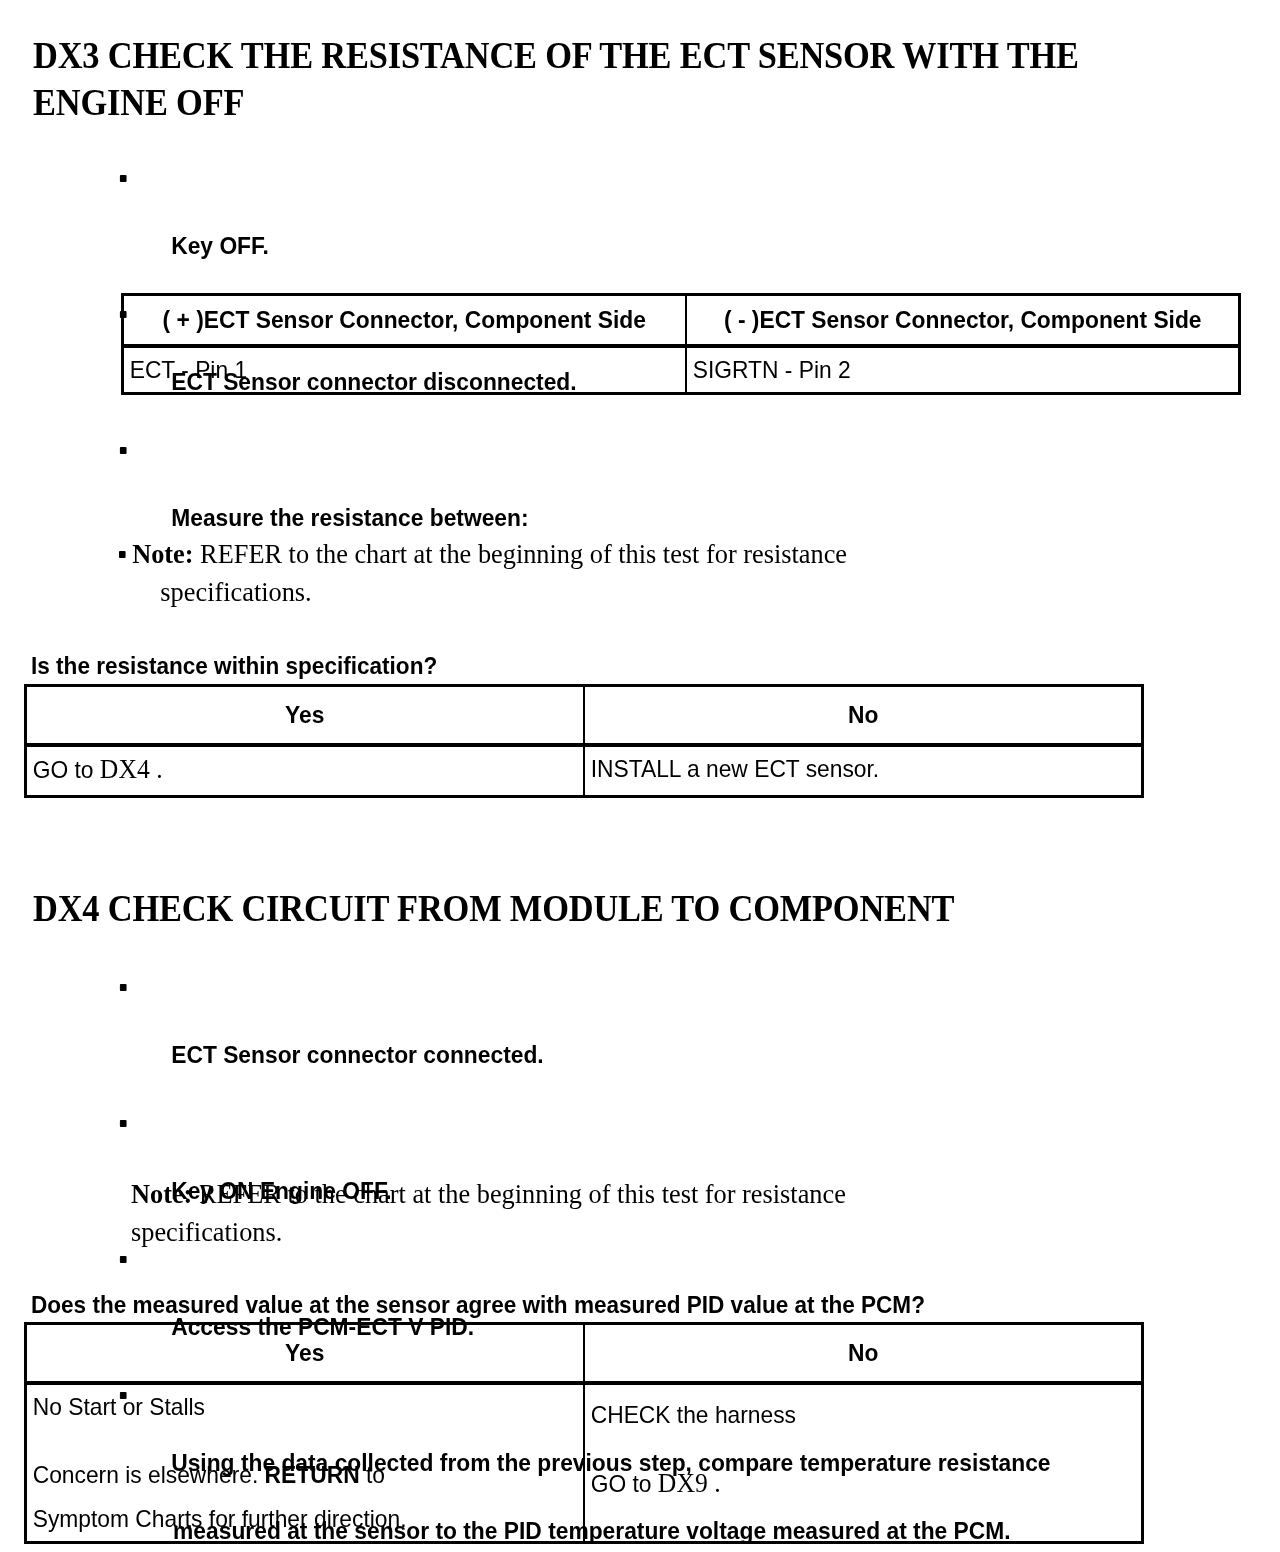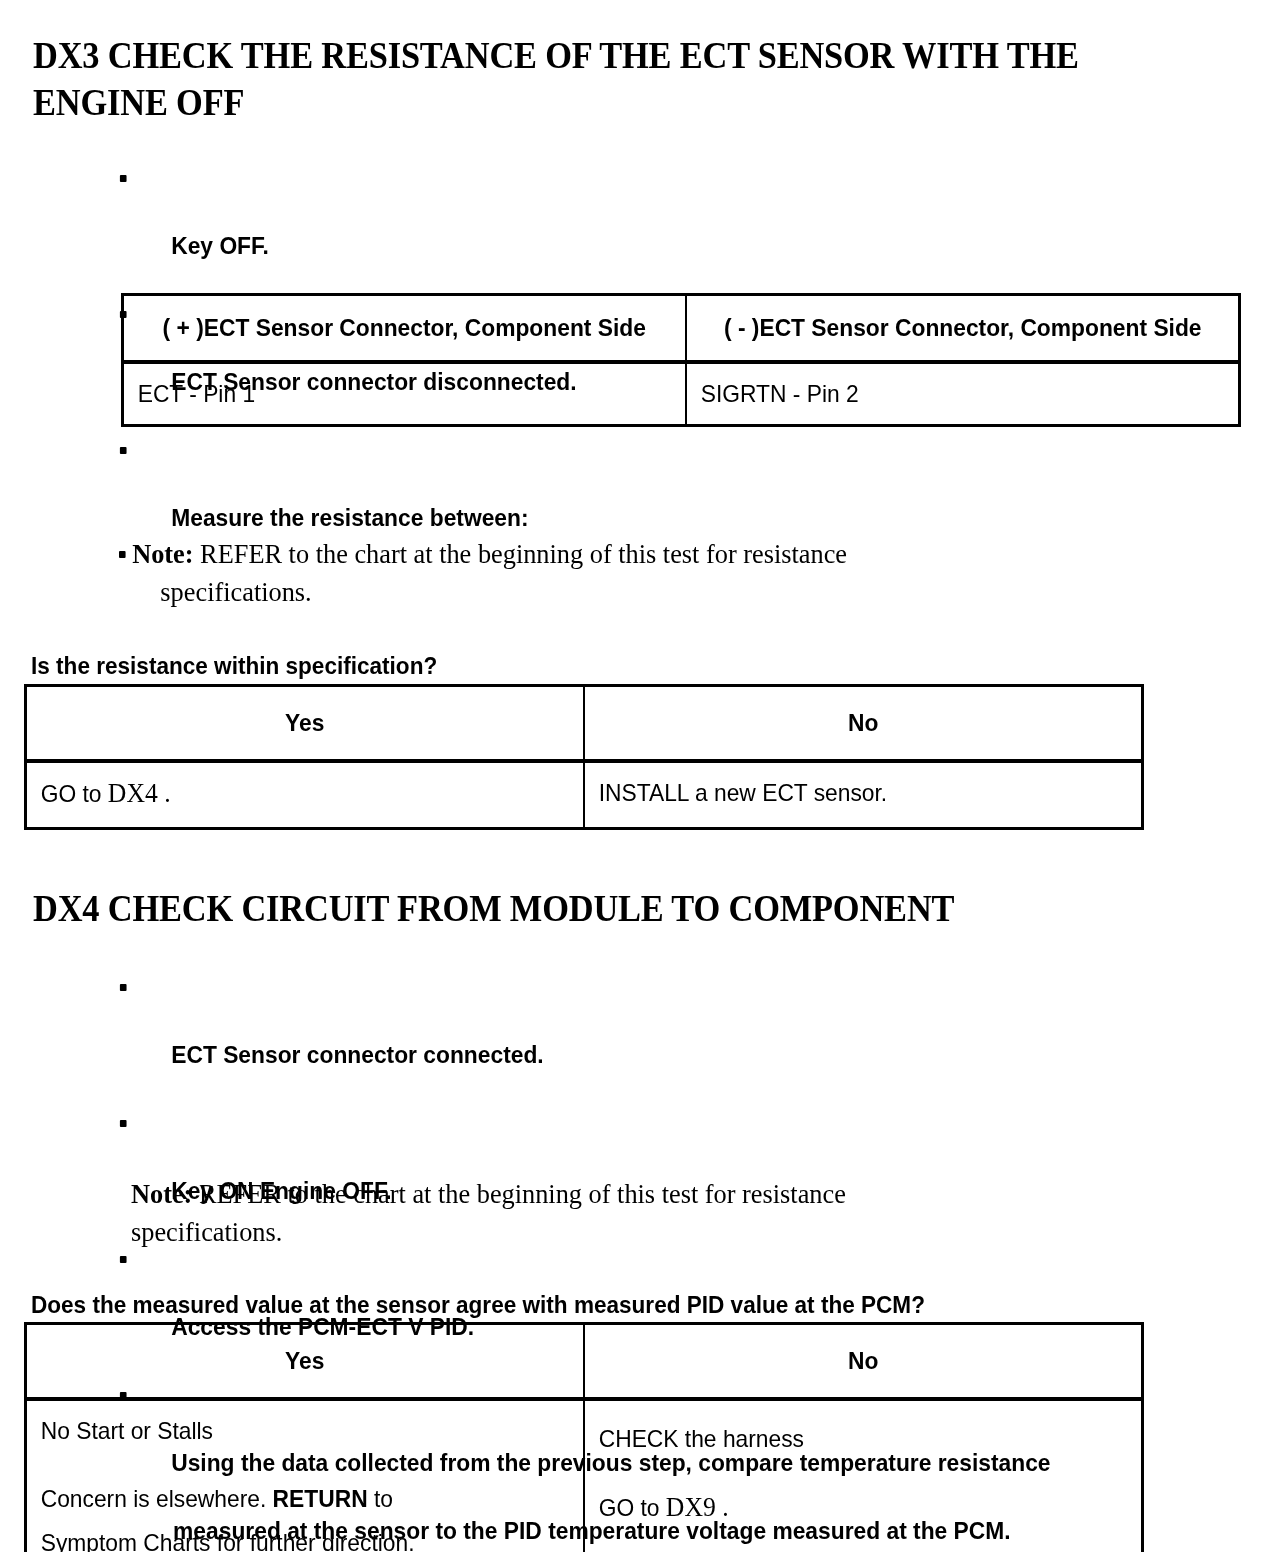--- a/index.html
+++ b/index.html
@@ -115,21 +115,21 @@
 
   
   .dtable {
     position: absolute;
     border-collapse: collapse;
     table-layout: fixed;
     border: 3px solid #000;
   }
   .dtable td {
     border: 2px solid #000;
-    padding: 8px;
+    padding: 0;
     vertical-align: top;
   }
   .dtable tr.head-row td {
     border-bottom: 4px solid #000;
     text-align: center;
     vertical-align: middle;
   }
   .cell-text {
     display: block;
     font-family: "Liberation Sans", sans-serif;

